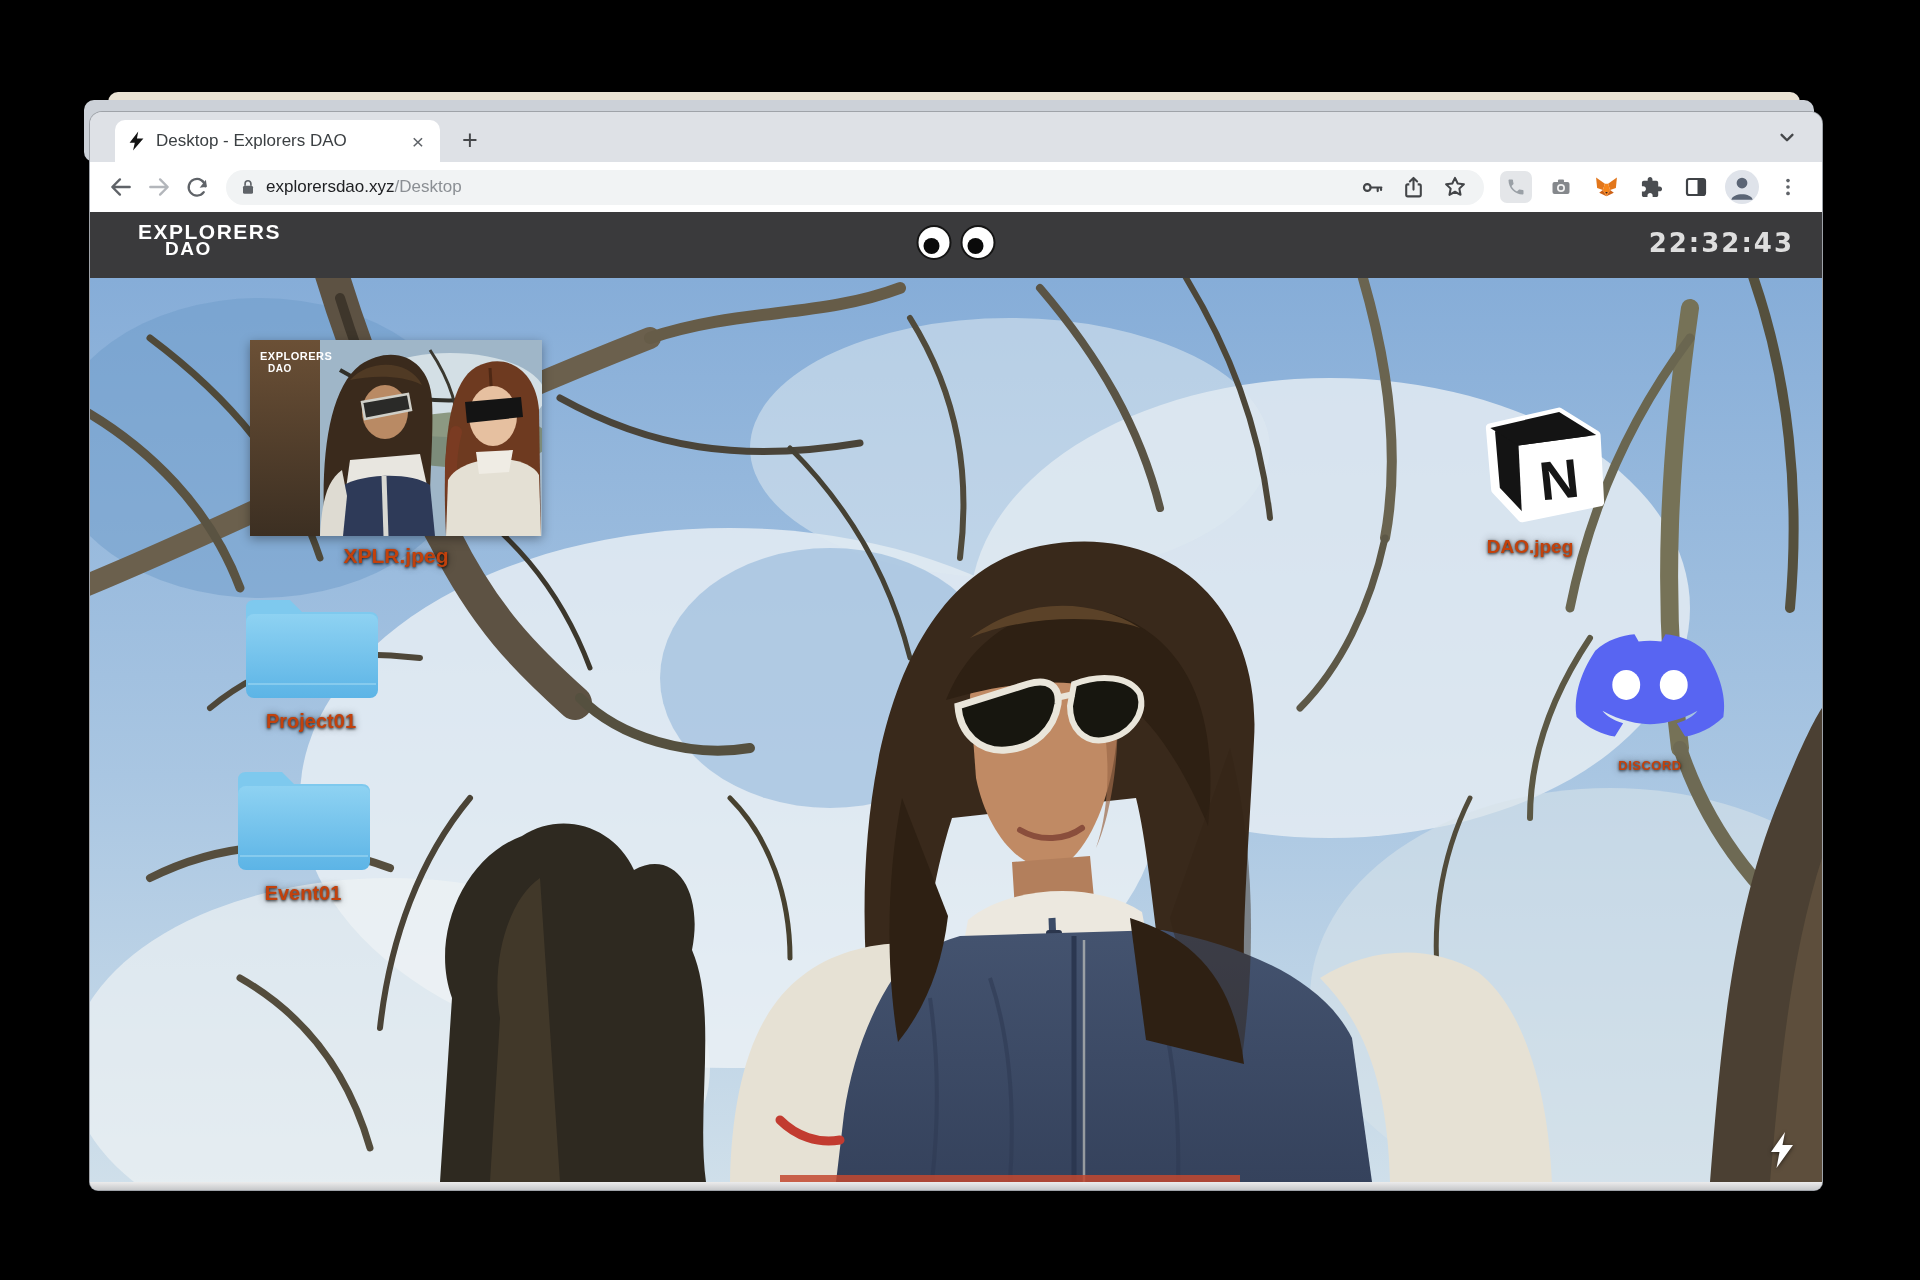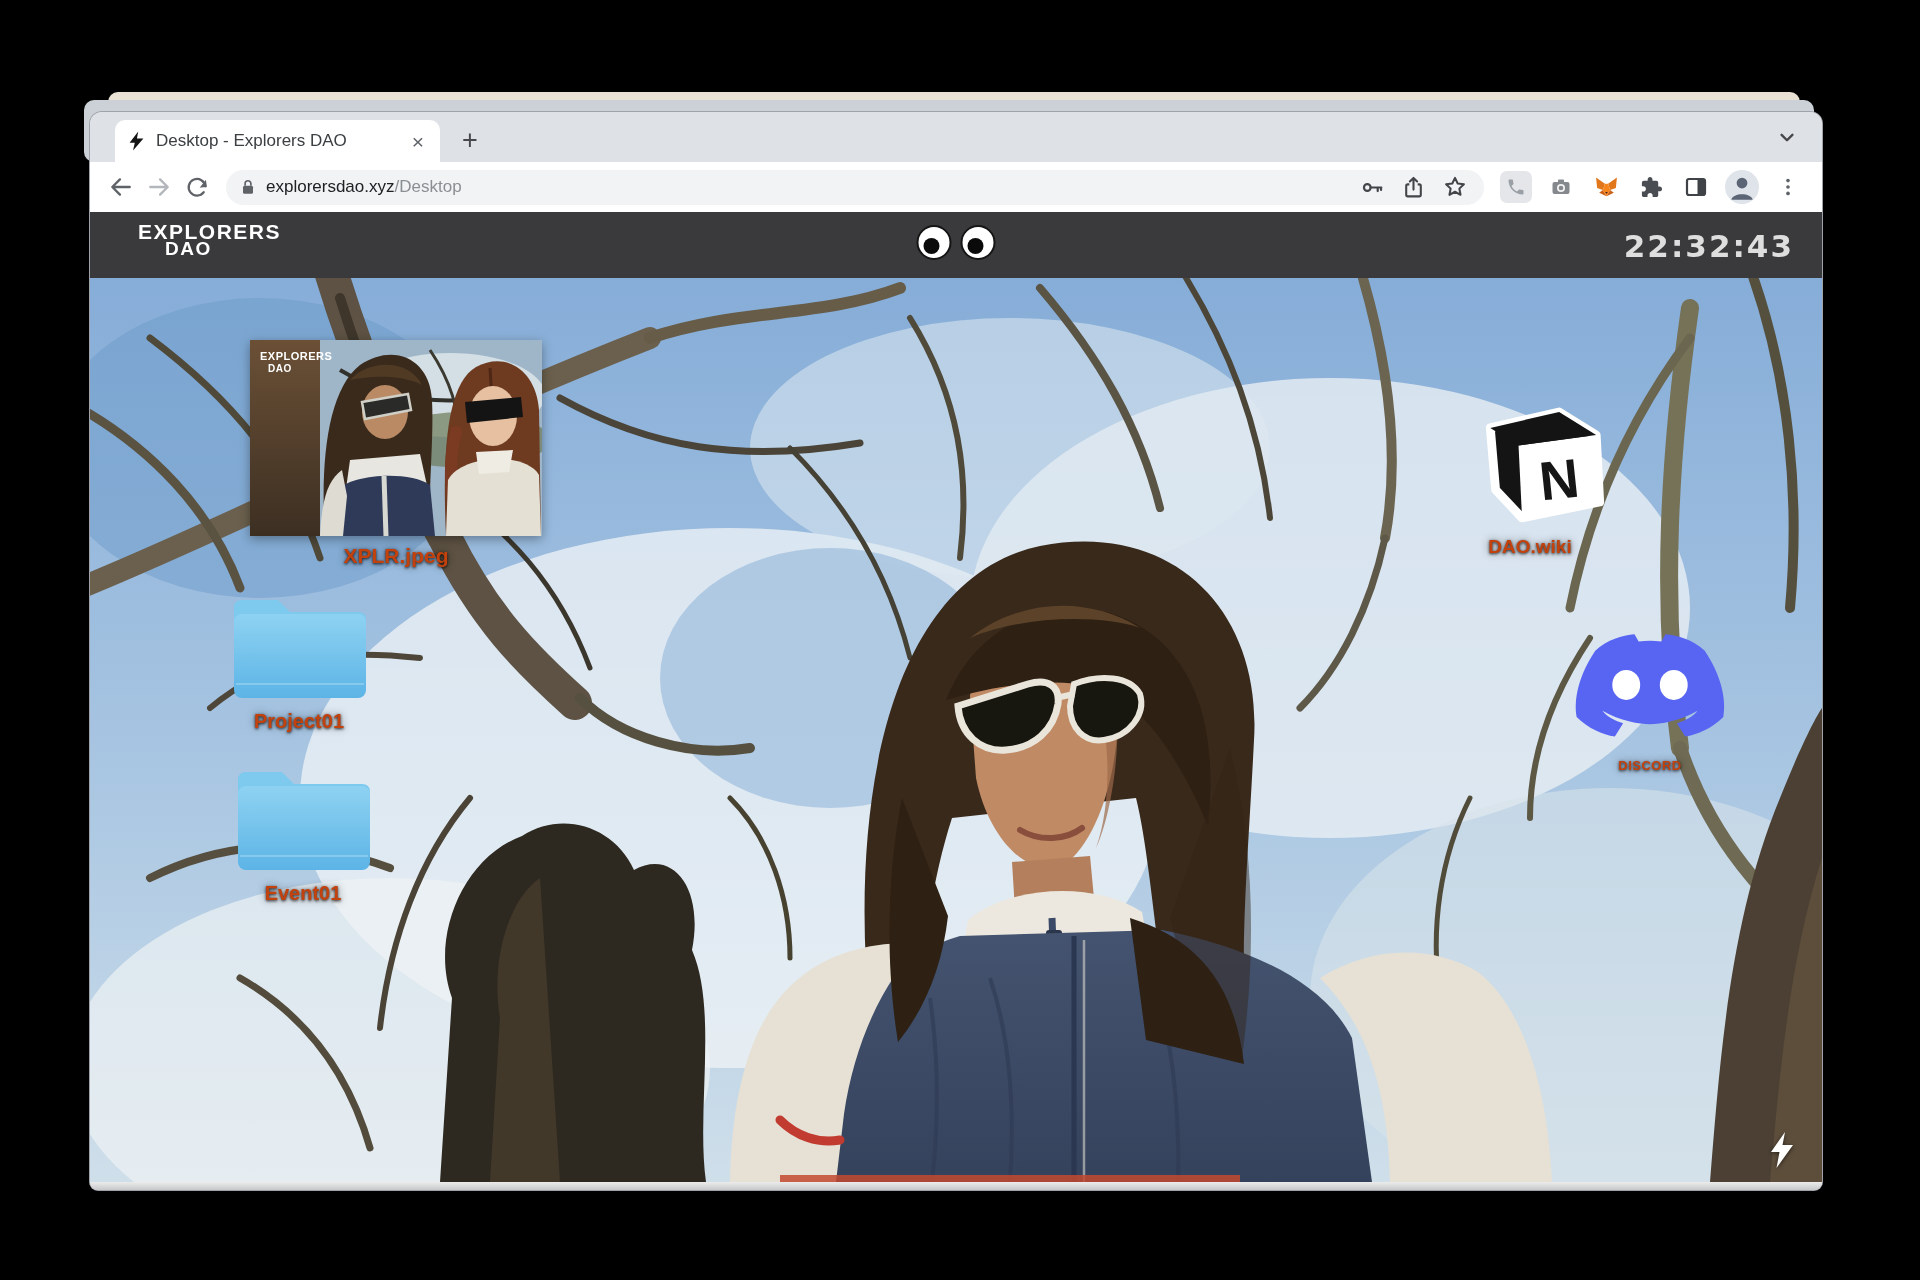--- a/index.html
+++ b/index.html
@@ -39,21 +39,21 @@
   .avatar{width:34px;height:34px;border-radius:50%;background:#dfe3ea;display:flex;align-items:center;justify-content:center;overflow:hidden;}
 
   
   .darkbar{height:66px;background:#3a3a3c;position:relative;flex:0 0 auto;}
   .logo{position:absolute;left:48px;top:9px;color:#fff;font-weight:bold;line-height:1;}
   .logo-l1{font-size:21px;letter-spacing:1.5px;}
   .logo-l2{font-size:19px;letter-spacing:1.5px;margin-top:-3px;padding-left:27px;}
   .eyes{position:absolute;left:50%;top:13px;transform:translateX(-50%);display:flex;gap:9px;}
   .eye{width:35px;height:35px;background:#fff;border:2px solid #151515;border-radius:50%;position:relative;}
   .eye::after{content:"";position:absolute;left:5px;bottom:4px;width:16px;height:16px;background:#0a0a0a;border-radius:50%;}
-  .clock{position:absolute;right:28px;top:16px;color:#dedede;font-size:31px;font-weight:bold;letter-spacing:2px;
+  .clock{position:absolute;right:28px;top:16px;color:#dedede;font-size:26px;font-weight:bold;letter-spacing:2px;
          font-family:"DejaVu Sans","Liberation Sans",sans-serif;}
 
   
   .desktop{position:relative;flex:1;overflow:hidden;}
   .bg-photo{position:absolute;inset:0;width:100%;height:100%;}
   .bottomstrip{height:8px;background:linear-gradient(#ececec,#c6c8ca);flex:0 0 auto;}
 
   .dicon{position:absolute;display:flex;flex-direction:column;align-items:center;cursor:default;}
   .dicon-label{margin-top:8px;color:#c2410c;font-weight:bold;font-size:20px;
                text-shadow:0 1px 3px rgba(0,0,0,.85),0 0 8px rgba(0,0,0,.45);}
@@ -314,21 +314,21 @@
           <path d="M206,92 C198,122 200,152 207,182" stroke="#7a3b22" stroke-width="12" fill="none" stroke-linecap="round"></path>
           <path d="M196,196 L198,140 C212,114 276,112 289,135 L291,196 Z" fill="#e4e0d4"></path>
           <path d="M226,112 L263,110 L259,132 L229,134 Z" fill="#efece4"></path>
 
           <text x="10" y="20" font-size="11" font-weight="bold" fill="#ffffff" font-family="Liberation Sans, sans-serif" letter-spacing="0.5">EXPLORERS</text>
           <text x="18" y="32" font-size="10" font-weight="bold" fill="#ffffff" font-family="Liberation Sans, sans-serif" letter-spacing="0.5">DAO</text>
         </svg>
         <span class="dicon-label" style="font-size:21px;">XPLR.jpeg</span>
       </div>
 
-      <div class="dicon" style="left:114px;top:310px;width:190px;">
+      <div class="dicon" style="left:126px;top:310px;width:190px;">
         <svg width="142" height="114" viewBox="0 0 142 114">
           <defs>
             <linearGradient id="fold" x1="0" y1="0" x2="0" y2="1">
               <stop offset="0" stop-color="#8ed2f2"></stop>
                 <stop offset="1" stop-color="#5cb4e6"></stop>
             </linearGradient>
           </defs>
           <path d="M6,20 q0,-8 8,-8 h36 l12,12 h68 q8,0 8,8 v8 h-132 Z" fill="#7ec9ee"></path>
           <rect x="6" y="26" width="132" height="84" rx="8" fill="url(#fold)"></rect>
           <path d="M8,96 h128" stroke="#8fd0f0" stroke-width="2" opacity="0.8"></path>
@@ -345,21 +345,21 @@
         <span class="dicon-label">Event01</span>
       </div>
 
       <div class="dicon" style="left:1340px;top:108px;width:200px;">
         <svg width="150" height="142" viewBox="0 0 170 150">
           <path d="M40,42 L118,24 L160,50 L164,126 L76,144 L46,112 Z" fill="#141414" stroke="#ffffff" stroke-width="10" stroke-linejoin="round"></path>
           <polygon points="72,62 160,50 164,126 76,144" fill="#ffffff"></polygon>
           <polygon points="40,42 118,24 160,50 72,62" fill="#141414"></polygon>
           <text x="118" y="122" font-size="62" font-weight="bold" text-anchor="middle" fill="#161616" font-family="Liberation Serif, serif" transform="rotate(-6 118 100)">N</text>
         </svg>
-        <span class="dicon-label" style="font-size:19px;">DAO.wiki</span>
+        <span class="dicon-label" style="font-size:19px;">DAO.jpeg</span>
       </div>
 
       <div class="dicon" style="left:1460px;top:348px;width:200px;">
         <svg width="156" height="124" viewBox="0 0 150 120">
           <path d="M22,24 C34,13 48,9 60,8 L64,15 C71,14 79,14 86,15 L90,8 C102,9 116,13 128,24 C144,48 149,71 146,88 C135,99 121,105 109,107 L101,94 C111,91 117,87 121,82 C104,92 85,95 75,95 C65,95 46,92 29,82 C33,87 39,91 49,94 L41,107 C29,105 15,99 4,88 C1,71 6,48 22,24 Z" fill="#5865F2"></path>
           <ellipse cx="52" cy="57" rx="13.5" ry="14.5" fill="#ffffff"></ellipse>
           <ellipse cx="98" cy="57" rx="13.5" ry="14.5" fill="#ffffff"></ellipse>
         </svg>
         <span class="dicon-label" style="font-size:13px;letter-spacing:0.5px;">DISCORD</span>
       </div>

